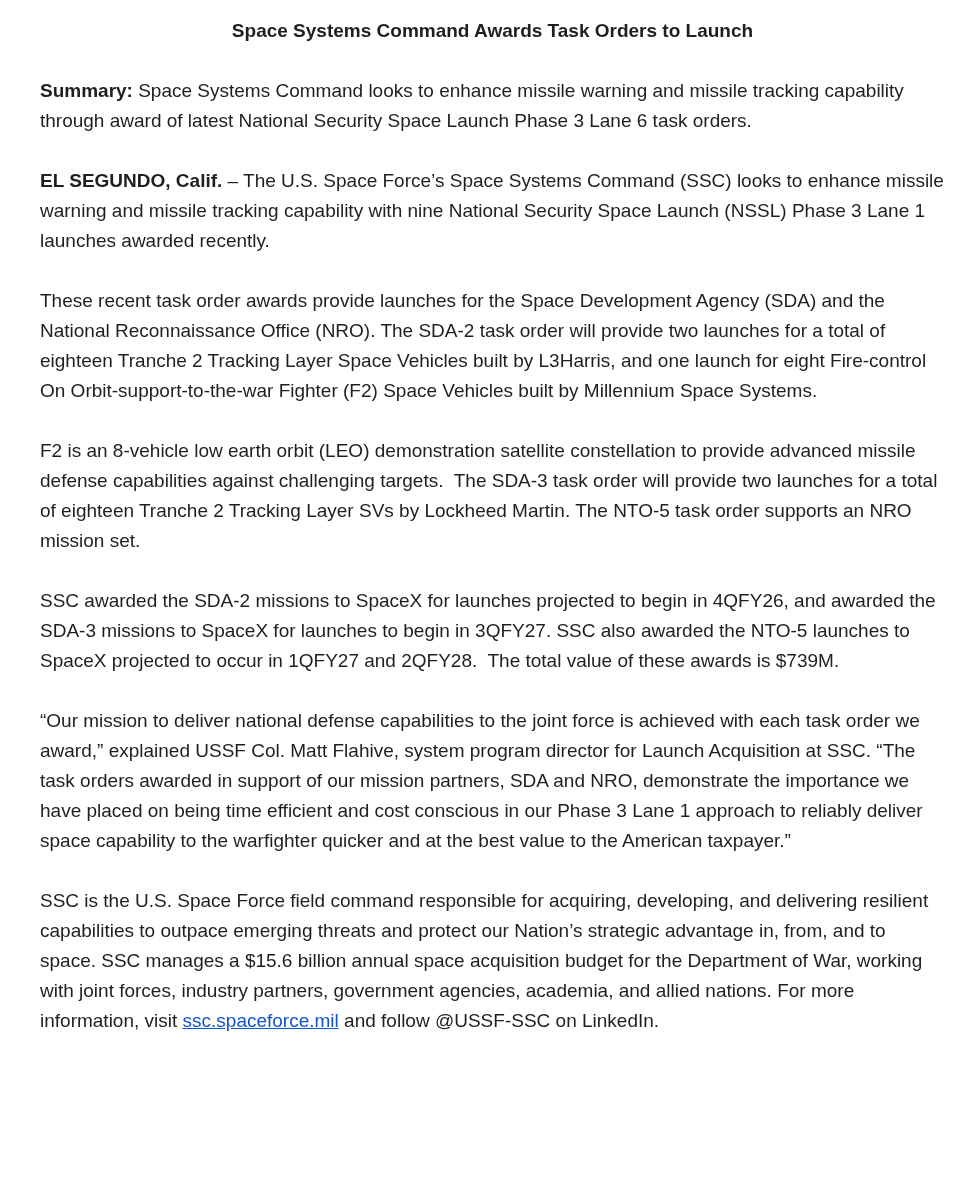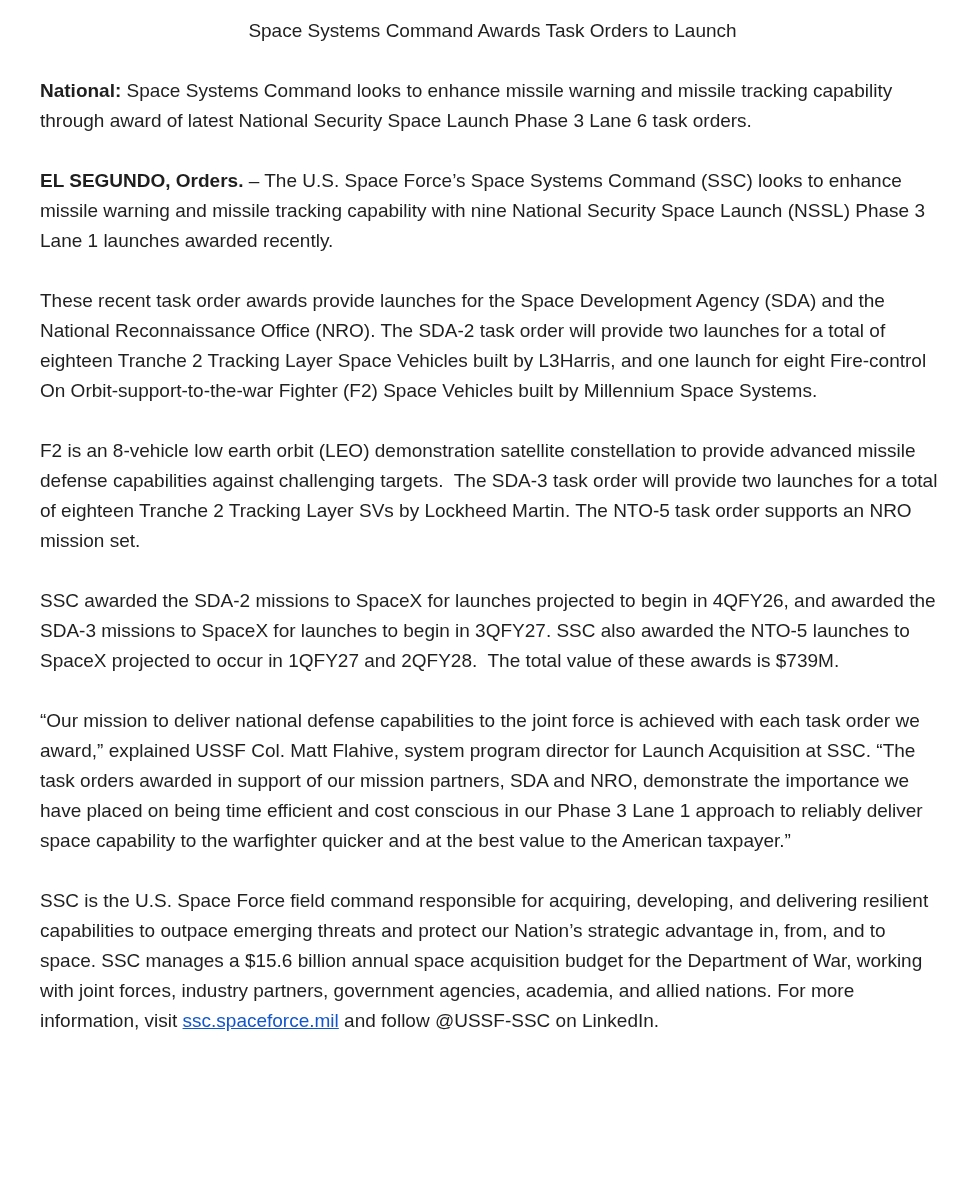--- a/index.html
+++ b/index.html
@@ -15,21 +15,21 @@
     background: #ffffff;
     font-family: "Liberation Sans", sans-serif;
     font-size: 19px;
     line-height: 30px;
     color: #1f1f1f;
   }
   .title-block {
     margin: 0;
   }
   .title-line {
-    font-weight: normal;
+    font-weight: bold;
     text-align: center;
     white-space: nowrap;
   }
   .para {
     margin: 30px 0 0 0;
     white-space: pre-wrap;
   }
   .seg.bold {
     font-weight: bold;
   }
@@ -40,21 +40,21 @@
   }
 </style>
 </head>
 <body>
 
 <main class="page">
   <header class="title-block">
     <div class="title-line">Space Systems Command Awards Task Orders to Launch</div>
   </header>
   <section id="paragraphs">
-      <p class="para"><span class="seg bold">National:</span><span class="seg"> Space Systems Command looks to enhance missile warning and missile tracking capability through award of latest National Security Space Launch Phase 3 Lane 6 task orders.</span></p>
-      <p class="para"><span class="seg bold">EL SEGUNDO, Orders.</span><span class="seg"> – The U.S. Space Force’s Space Systems Command (SSC) looks to enhance missile warning and missile tracking capability with nine National Security Space Launch (NSSL) Phase 3 Lane 1 launches awarded recently.</span></p>
+      <p class="para"><span class="seg bold">Summary:</span><span class="seg"> Space Systems Command looks to enhance missile warning and missile tracking capability through award of latest National Security Space Launch Phase 3 Lane 6 task orders.</span></p>
+      <p class="para"><span class="seg bold">EL SEGUNDO, Calif.</span><span class="seg"> – The U.S. Space Force’s Space Systems Command (SSC) looks to enhance missile warning and missile tracking capability with nine National Security Space Launch (NSSL) Phase 3 Lane 1 launches awarded recently.</span></p>
       <p class="para"><span class="seg">These recent task order awards provide launches for the Space Development Agency (SDA) and the National Reconnaissance Office (NRO). The SDA-2 task order will provide two launches for a total of eighteen Tranche 2 Tracking Layer Space Vehicles built by L3Harris, and one launch for eight Fire-control On Orbit-support-to-the-war Fighter (F2) Space Vehicles built by Millennium Space Systems.</span></p>
       <p class="para"><span class="seg">F2 is an 8-vehicle low earth orbit (LEO) demonstration satellite constellation to provide advanced missile defense capabilities against challenging targets.  The SDA-3 task order will provide two launches for a total of eighteen Tranche 2 Tracking Layer SVs by Lockheed Martin. The NTO-5 task order supports an NRO mission set.</span></p>
       <p class="para"><span class="seg">SSC awarded the SDA-2 missions to SpaceX for launches projected to begin in 4QFY26, and awarded the SDA-3 missions to SpaceX for launches to begin in 3QFY27. SSC also awarded the NTO-5 launches to SpaceX projected to occur in 1QFY27 and 2QFY28.  The total value of these awards is $739M.</span></p>
       <p class="para"><span class="seg">“Our mission to deliver national defense capabilities to the joint force is achieved with each task order we award,” explained USSF Col. Matt Flahive, system program director for Launch Acquisition at SSC. “The task orders awarded in support of our mission partners, SDA and NRO, demonstrate the importance we have placed on being time efficient and cost conscious in our Phase 3 Lane 1 approach to reliably deliver space capability to the warfighter quicker and at the best value to the American taxpayer.”</span></p>
       <p class="para"><span class="seg">SSC is the U.S. Space Force field command responsible for acquiring, developing, and delivering resilient capabilities to outpace emerging threats and protect our Nation’s strategic advantage in, from, and to space. SSC manages a $15.6 billion annual space acquisition budget for the Department of War, working with joint forces, industry partners, government agencies, academia, and allied nations. For more information, visit </span><a class="doc-link" href="#">ssc.spaceforce.mil</a><span class="seg"> and follow @USSF-SSC on LinkedIn.</span></p>
     </section>
 </main>
 
 </body></html>

